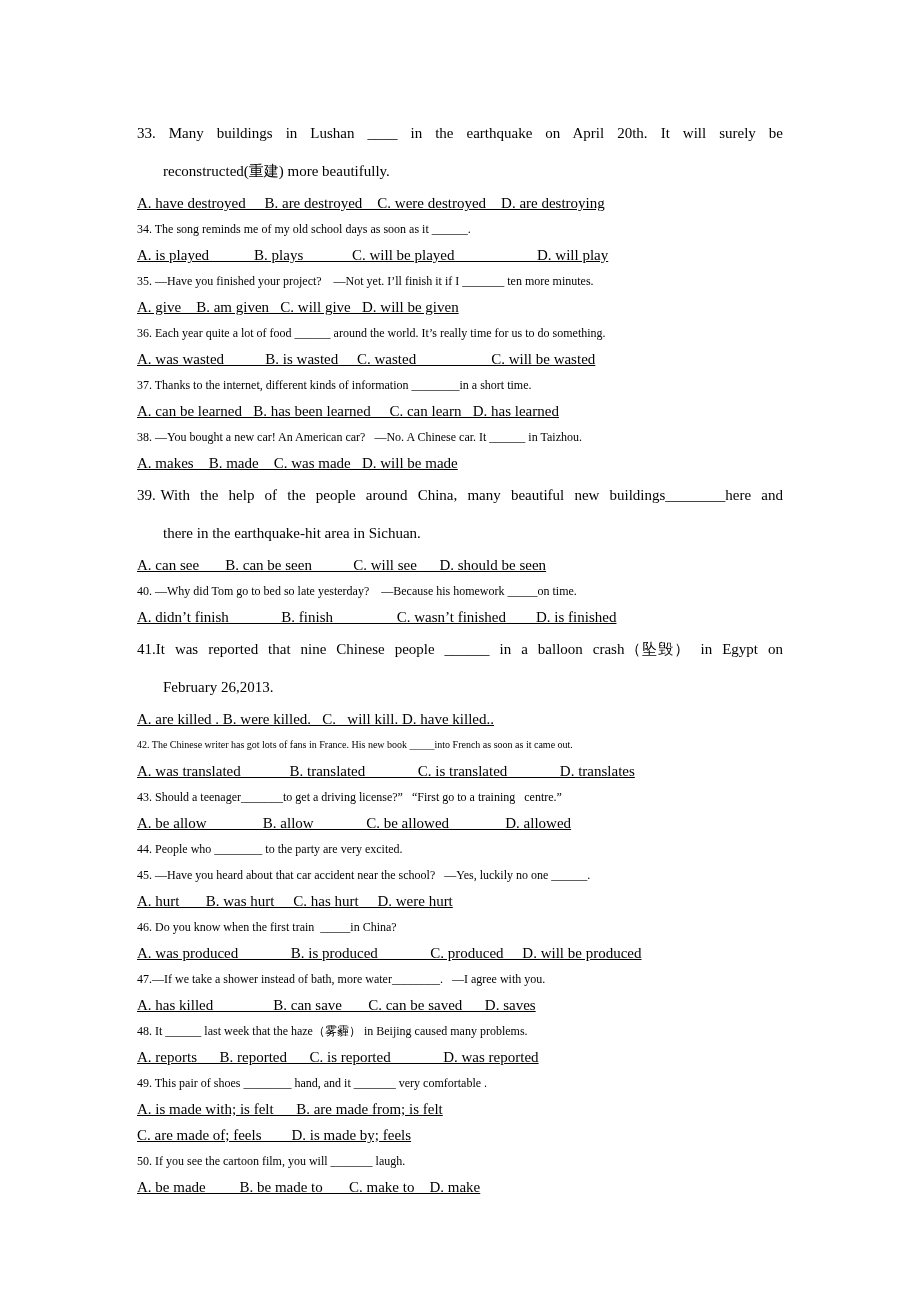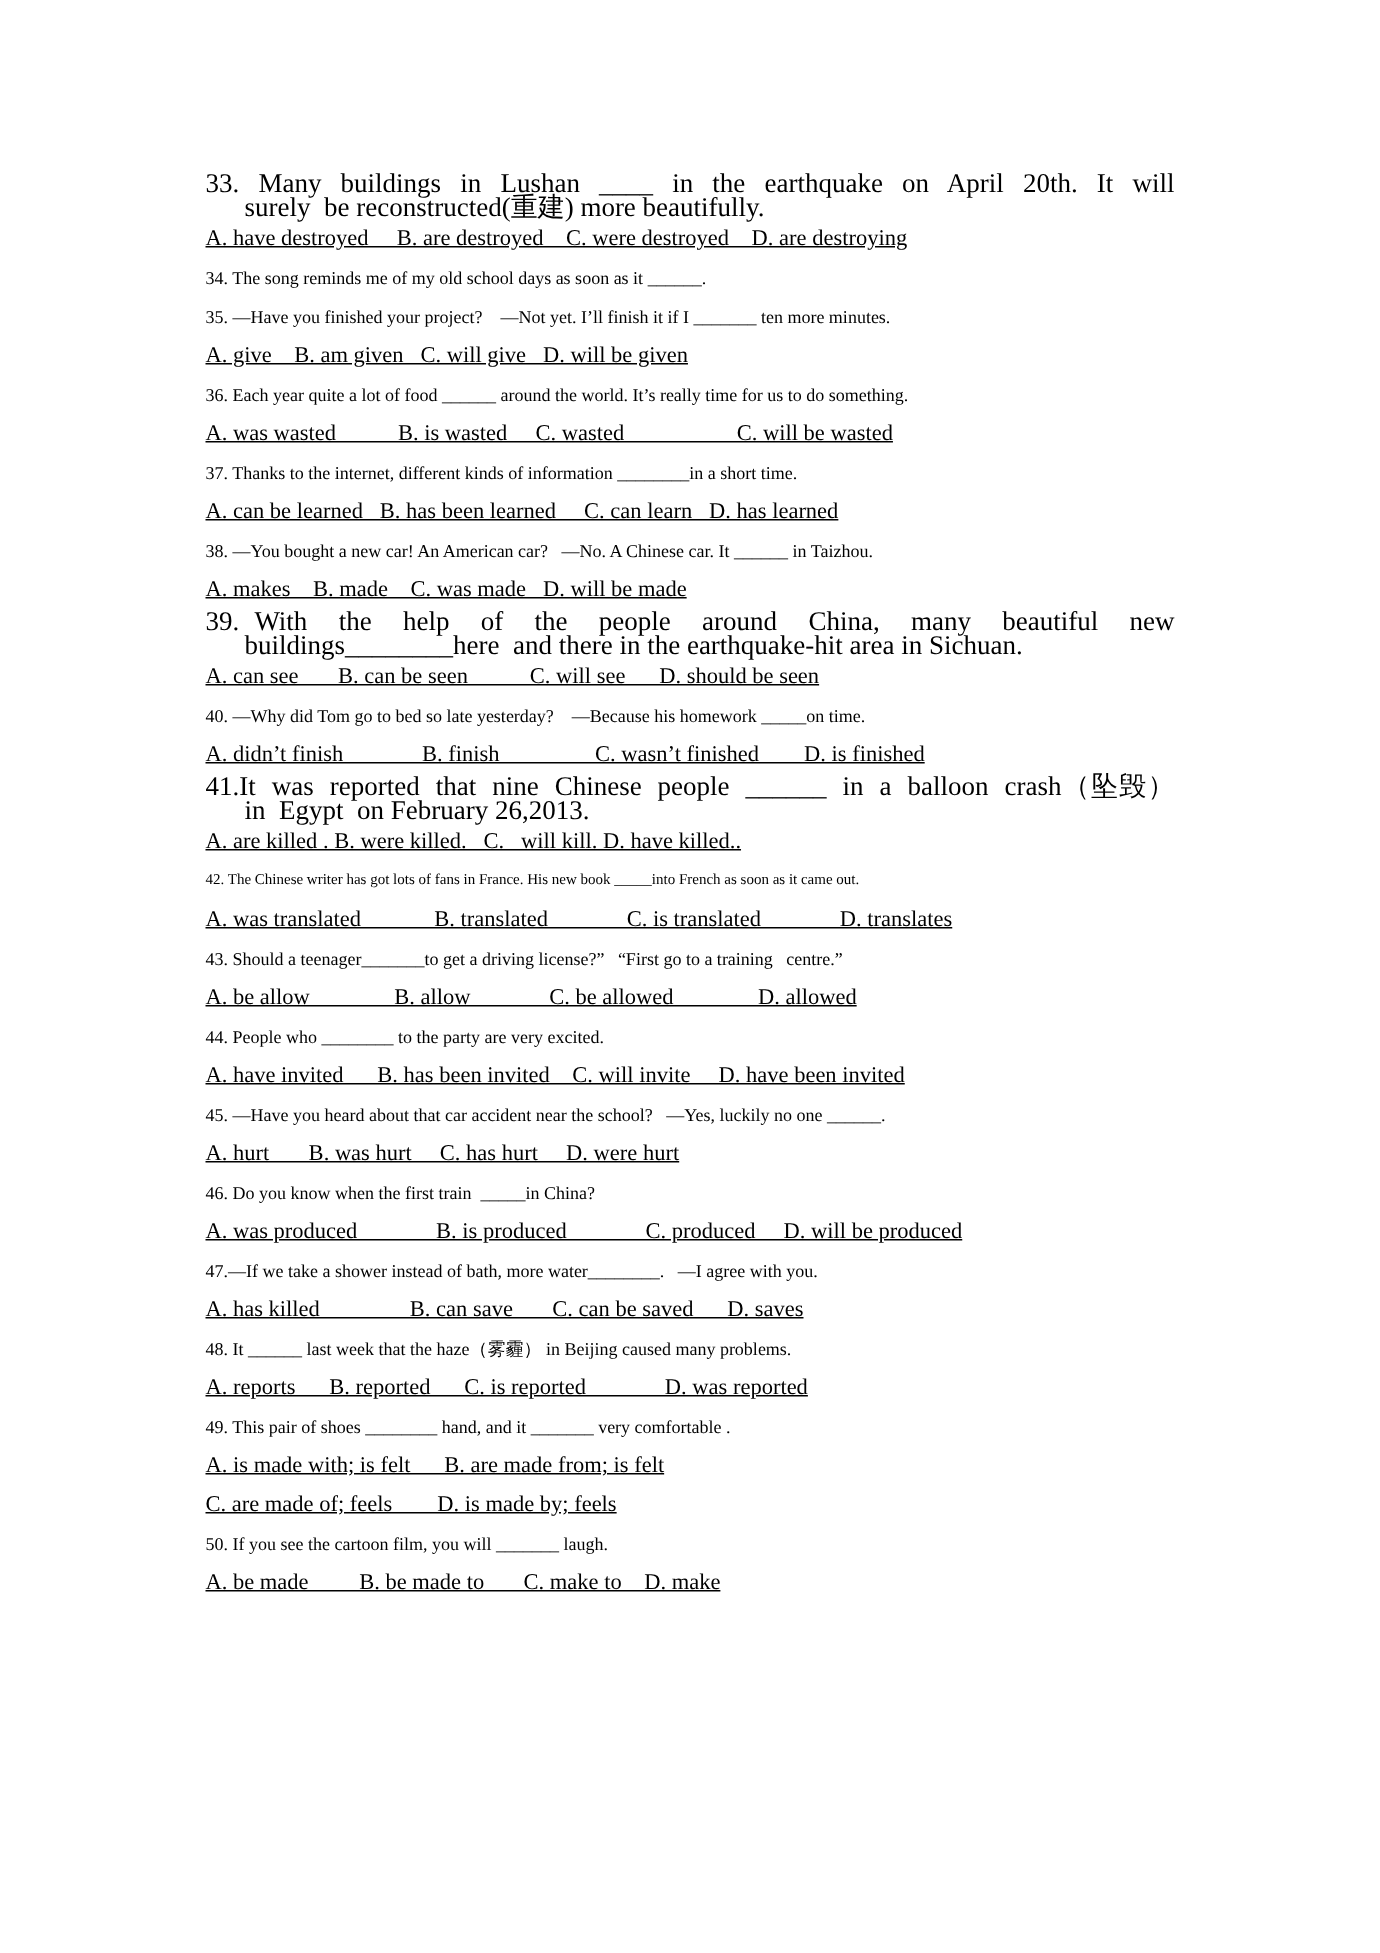--- a/index.html
+++ b/index.html
@@ -30,22 +30,22 @@
     width: 646px;
   }
   .line {
     font-size: 12px;
     line-height: 26px;
     white-space: pre-wrap;
     text-align: left;
   }
   
   .stem-just {
-    font-size: 18px;
-    line-height: 16px;
+    font-size: 15px;
+    line-height: 38px;
     text-align: justify;
     text-align-last: left;
     text-justify: inter-word;
     padding-left: 26px;
     text-indent: -26px;
     white-space: pre-wrap;
   }
   .stem-wrap {
     font-size: 10px;
     line-height: 26px;
@@ -64,20 +64,21 @@
 </head>
 <body>
 
 <div class="page">
   <div class="content">
 
     <div class="stem-just">33.  Many  buildings  in  Lushan  ____  in  the  earthquake  on  April  20th.  It  will  surely  be reconstructed(重建) more beautifully.</div>
     <div class="opts">A. have destroyed     B. are destroyed    C. were destroyed    D. are destroying</div>
 
     <div class="line">34. The song reminds me of my old school days as soon as it ______.</div>
+    <div class="opts">A. is played            B. plays             C. will be played                      D. will play</div>
 
     <div class="line">35. —Have you finished your project?    —Not yet. I’ll finish it if I _______ ten more minutes.</div>
     <div class="opts">A. give    B. am given   C. will give   D. will be given</div>
 
     <div class="line">36. Each year quite a lot of food ______ around the world. It’s really time for us to do something.</div>
     <div class="opts">A. was wasted           B. is wasted     C. wasted                    C. will be wasted</div>
 
     <div class="line">37. Thanks to the internet, different kinds of information ________in a short time.</div>
     <div class="opts">A. can be learned   B. has been learned     C. can learn   D. has learned</div>
 
@@ -93,21 +94,20 @@
     <div class="stem-just">41.It  was  reported  that  nine  Chinese  people  ______  in  a  balloon  crash（坠毁）  in  Egypt  on February 26,2013.</div>
     <div class="opts">A. are killed . B. were killed.   C.   will kill. D. have killed..</div>
 
     <div class="stem-wrap">42. The Chinese writer has got lots of fans in France. His new book _____into French as soon as it came out.</div>
     <div class="opts">A. was translated             B. translated              C. is translated              D. translates</div>
 
     <div class="line">43. Should a teenager_______to get a driving license?”   “First go to a training   centre.”</div>
     <div class="opts">A. be allow               B. allow              C. be allowed               D. allowed</div>
 
     <div class="line">44. People who ________ to the party are very excited.</div>
-    <div class="opts">A. have invited      B. has been invited    C. will invite     D. have been invited</div>
 
     <div class="line">45. —Have you heard about that car accident near the school?   —Yes, luckily no one ______.</div>
     <div class="opts">A. hurt       B. was hurt     C. has hurt     D. were hurt</div>
 
     <div class="line">46. Do you know when the first train  _____in China?</div>
     <div class="opts">A. was produced              B. is produced              C. produced     D. will be produced</div>
 
     <div class="line">47.—If we take a shower instead of bath, more water________.   —I agree with you.</div>
     <div class="opts">A. has killed                B. can save       C. can be saved      D. saves</div>
 

